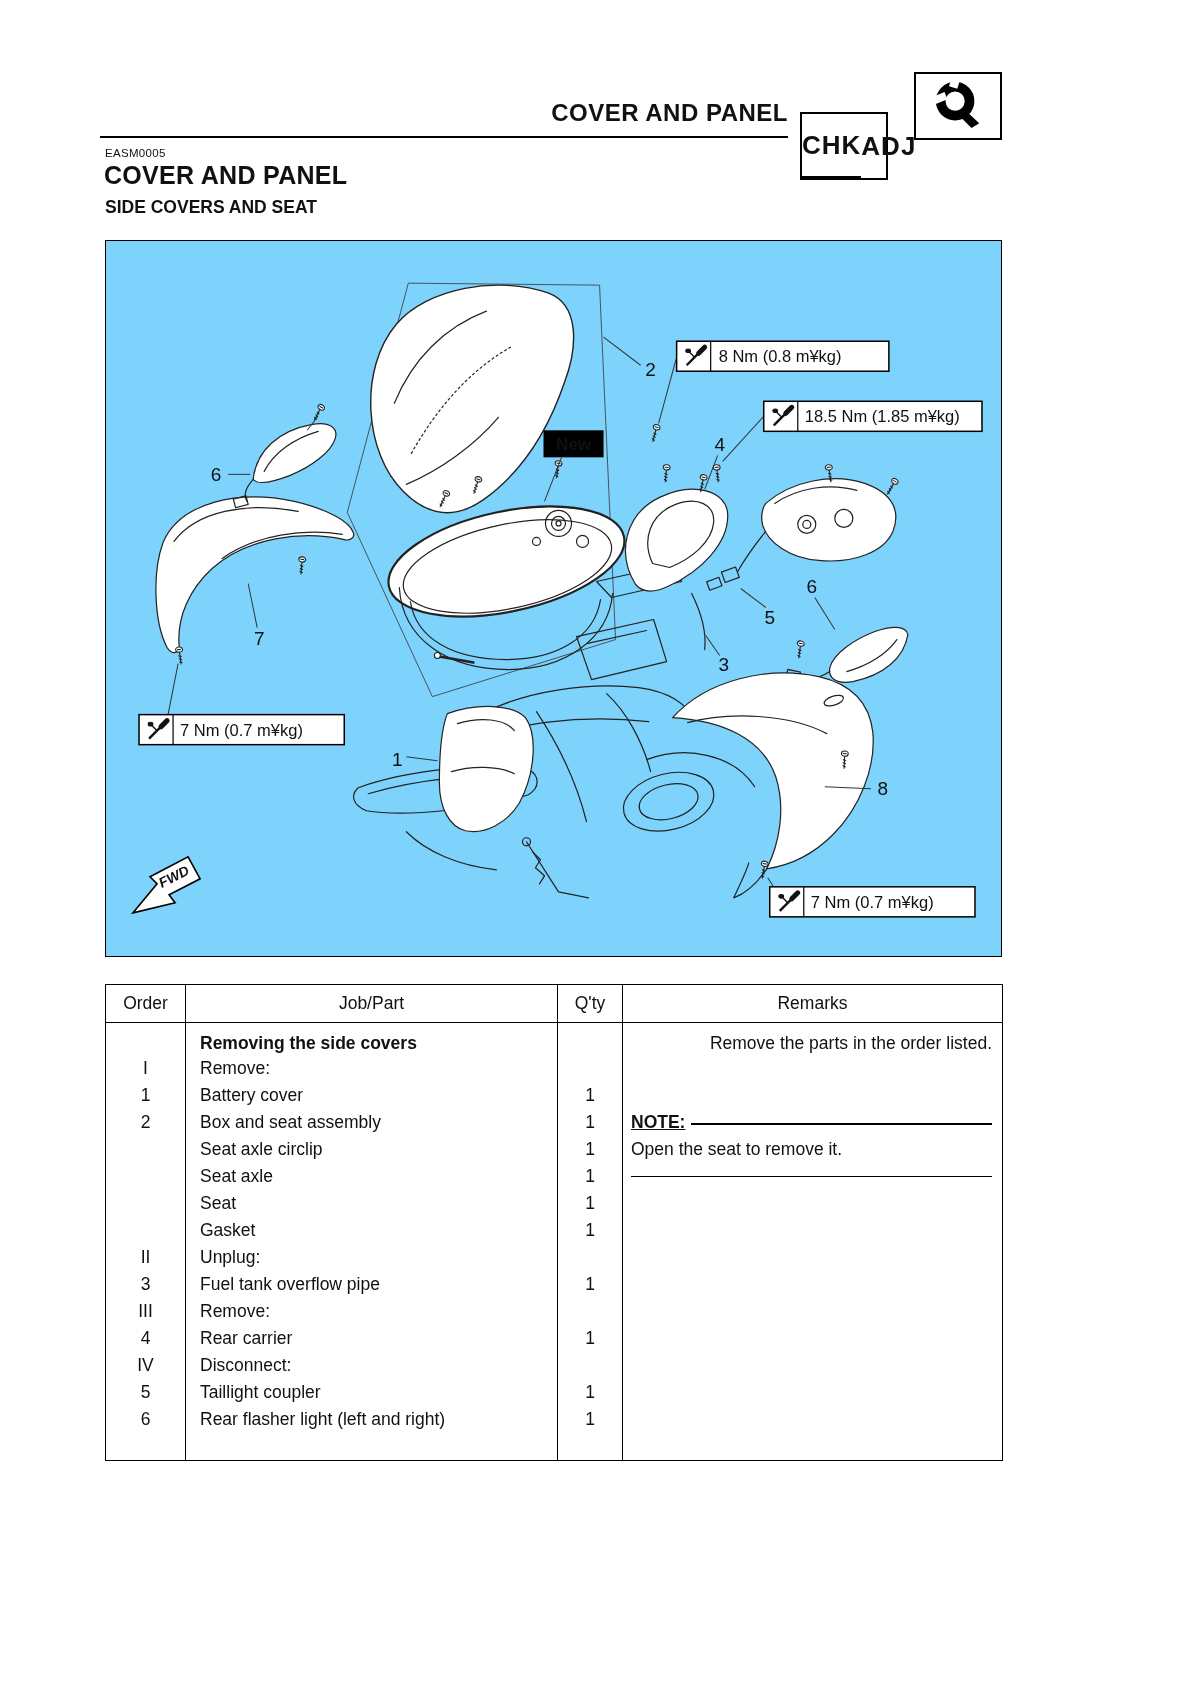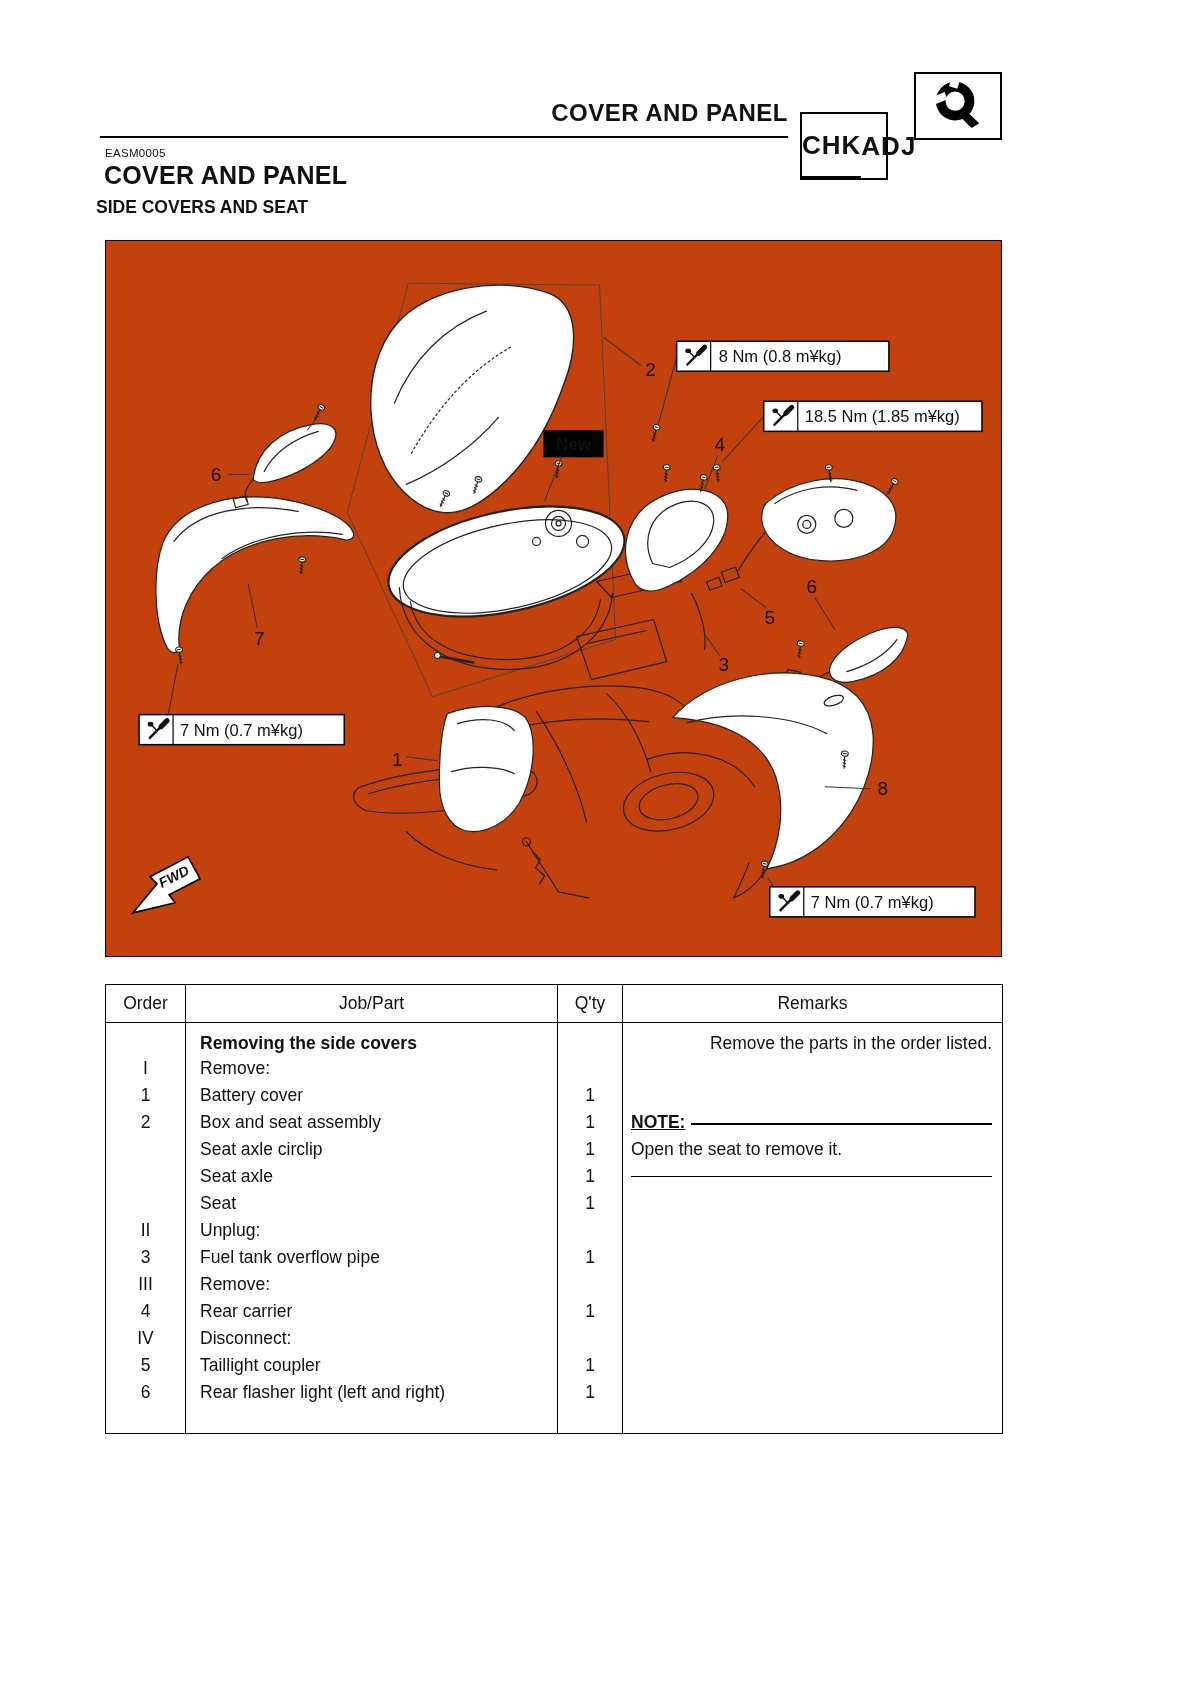--- a/index.html
+++ b/index.html
@@ -26,26 +26,26 @@
     flex:1; display:flex; align-items:center; justify-content:center;
     font-size:26px; font-weight:bold; letter-spacing:1px;
   }
   .chk-box .cell:first-child { border-bottom:2px solid #000; }
   .icon-box {
     position:absolute; left:914px; top:72px; width:88px; height:68px;
     border:2.5px solid #000; display:flex; align-items:center; justify-content:center;
   }
   .easm { position:absolute; left:105px; top:147px; font-size:11.5px; letter-spacing:0.3px; }
   .h1 { position:absolute; left:104px; top:161px; font-size:25px; font-weight:bold; letter-spacing:0.3px; }
-  .h2 { position:absolute; left:96px; top:197px; font-size:17.5px; font-weight:bold; }
+  .h2 { position:absolute; left:105px; top:197px; font-size:17.5px; font-weight:bold; }
 
   
   .diagram-frame {
     margin-left:105px; width:897px; height:717px;
-    border:1.5px solid #000; background:#c2410c; overflow:hidden;
+    border:1.5px solid #000; background:#7dd3fc; overflow:hidden;
   }
   .diagram-frame svg { width:100%; height:100%; display:block; }
   svg text { font-family:"Liberation Sans", sans-serif; fill:#111; }
   .callout-num { font-size:19px; }
   .tq-text { font-size:16.5px; }
   .art { stroke:#222; fill:none; stroke-width:1.2; stroke-linecap:round; stroke-linejoin:round; }
   .art-thin { stroke:#444; stroke-width:0.9; fill:none; }
   .leader { stroke:#333; stroke-width:1; fill:none; }
 
   
@@ -383,20 +383,26 @@
               <div class="rem-rule"></div>
             </td>
         </tr>
         <tr>
           <td class="c-order"></td>
           <td class="c-job vline">Seat</td>
           <td class="c-qty vline">1</td>
           <td class="c-rem vline"></td>
         </tr>
         <tr>
+          <td class="c-order"></td>
+          <td class="c-job vline">Gasket</td>
+          <td class="c-qty vline">1</td>
+          <td class="c-rem vline"></td>
+        </tr>
+        <tr>
           <td class="c-order">II</td>
           <td class="c-job vline">Unplug:</td>
           <td class="c-qty vline"></td>
           <td class="c-rem vline"></td>
         </tr>
         <tr>
           <td class="c-order">3</td>
           <td class="c-job vline">Fuel tank overflow pipe</td>
           <td class="c-qty vline">1</td>
           <td class="c-rem vline"></td>

